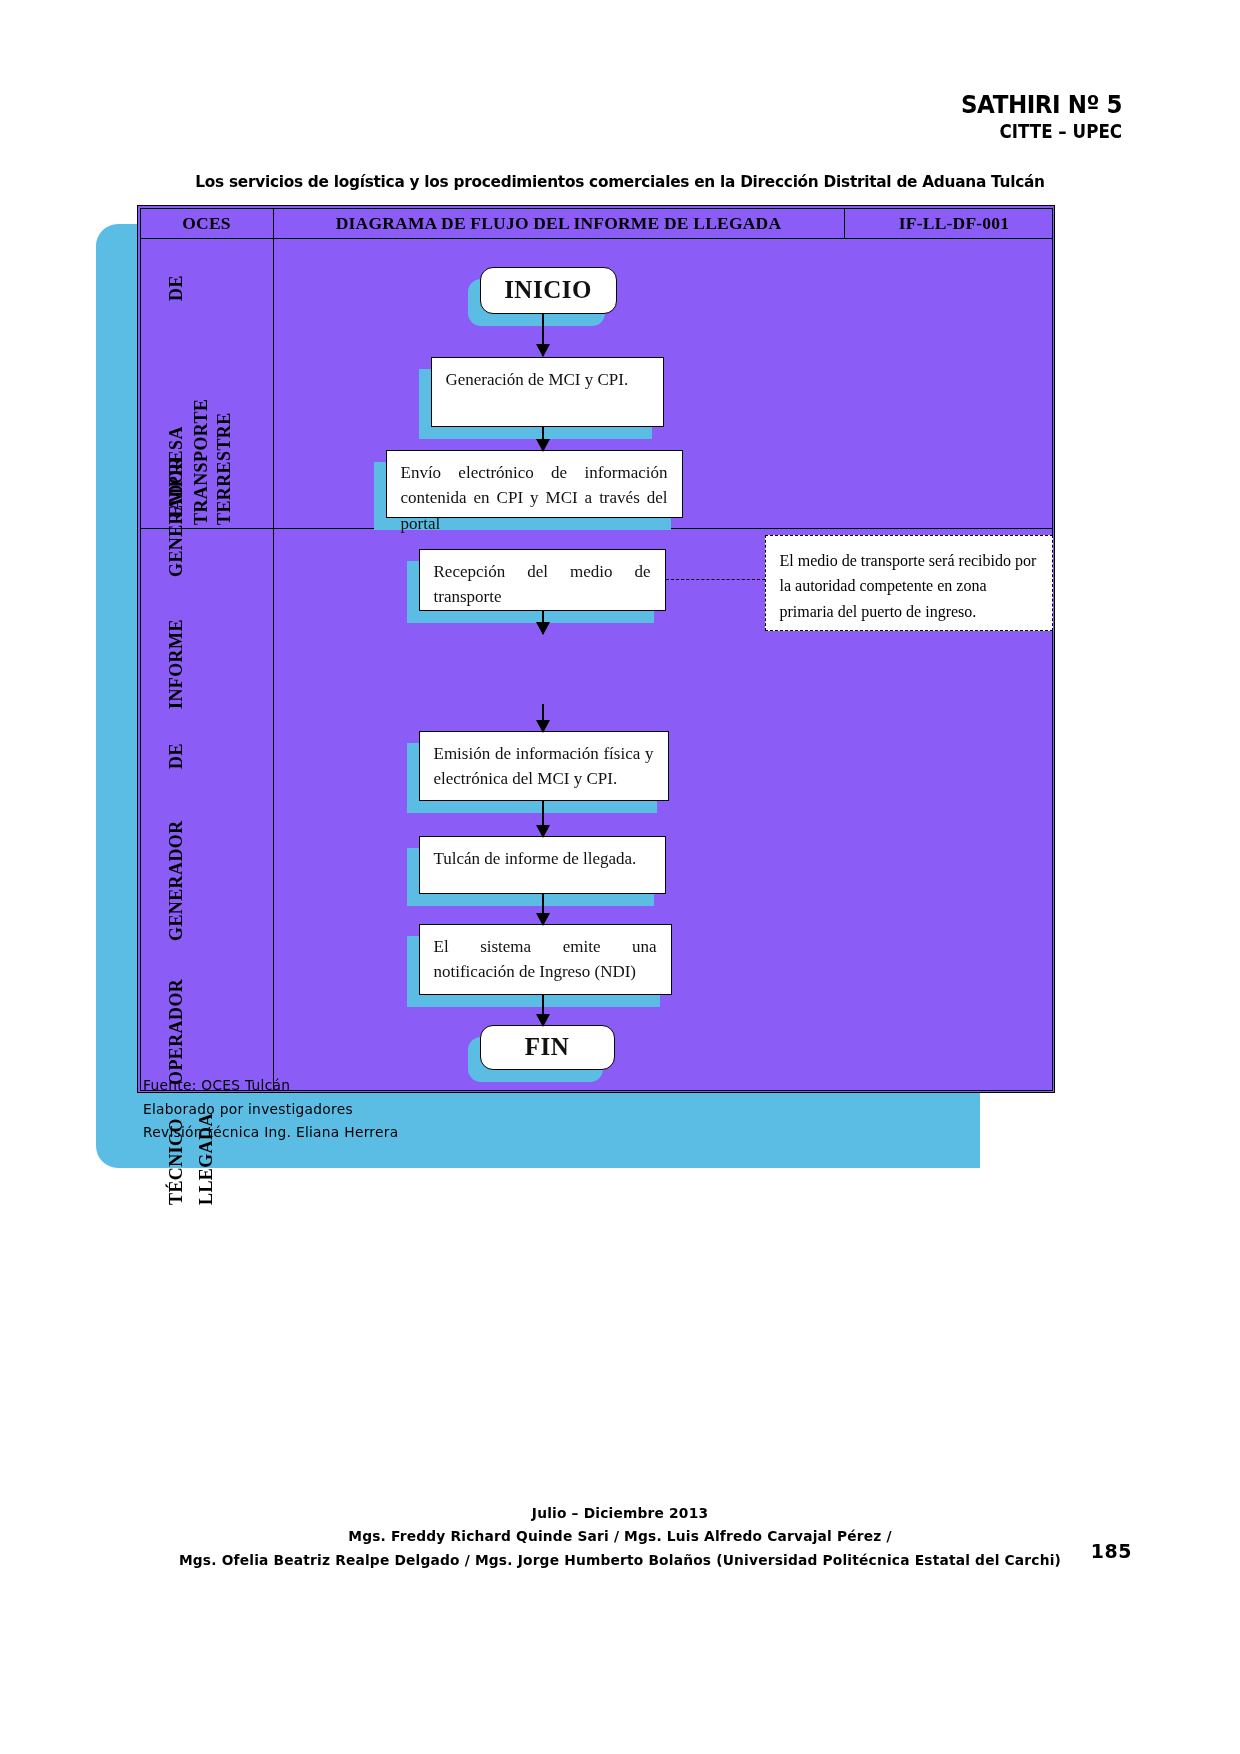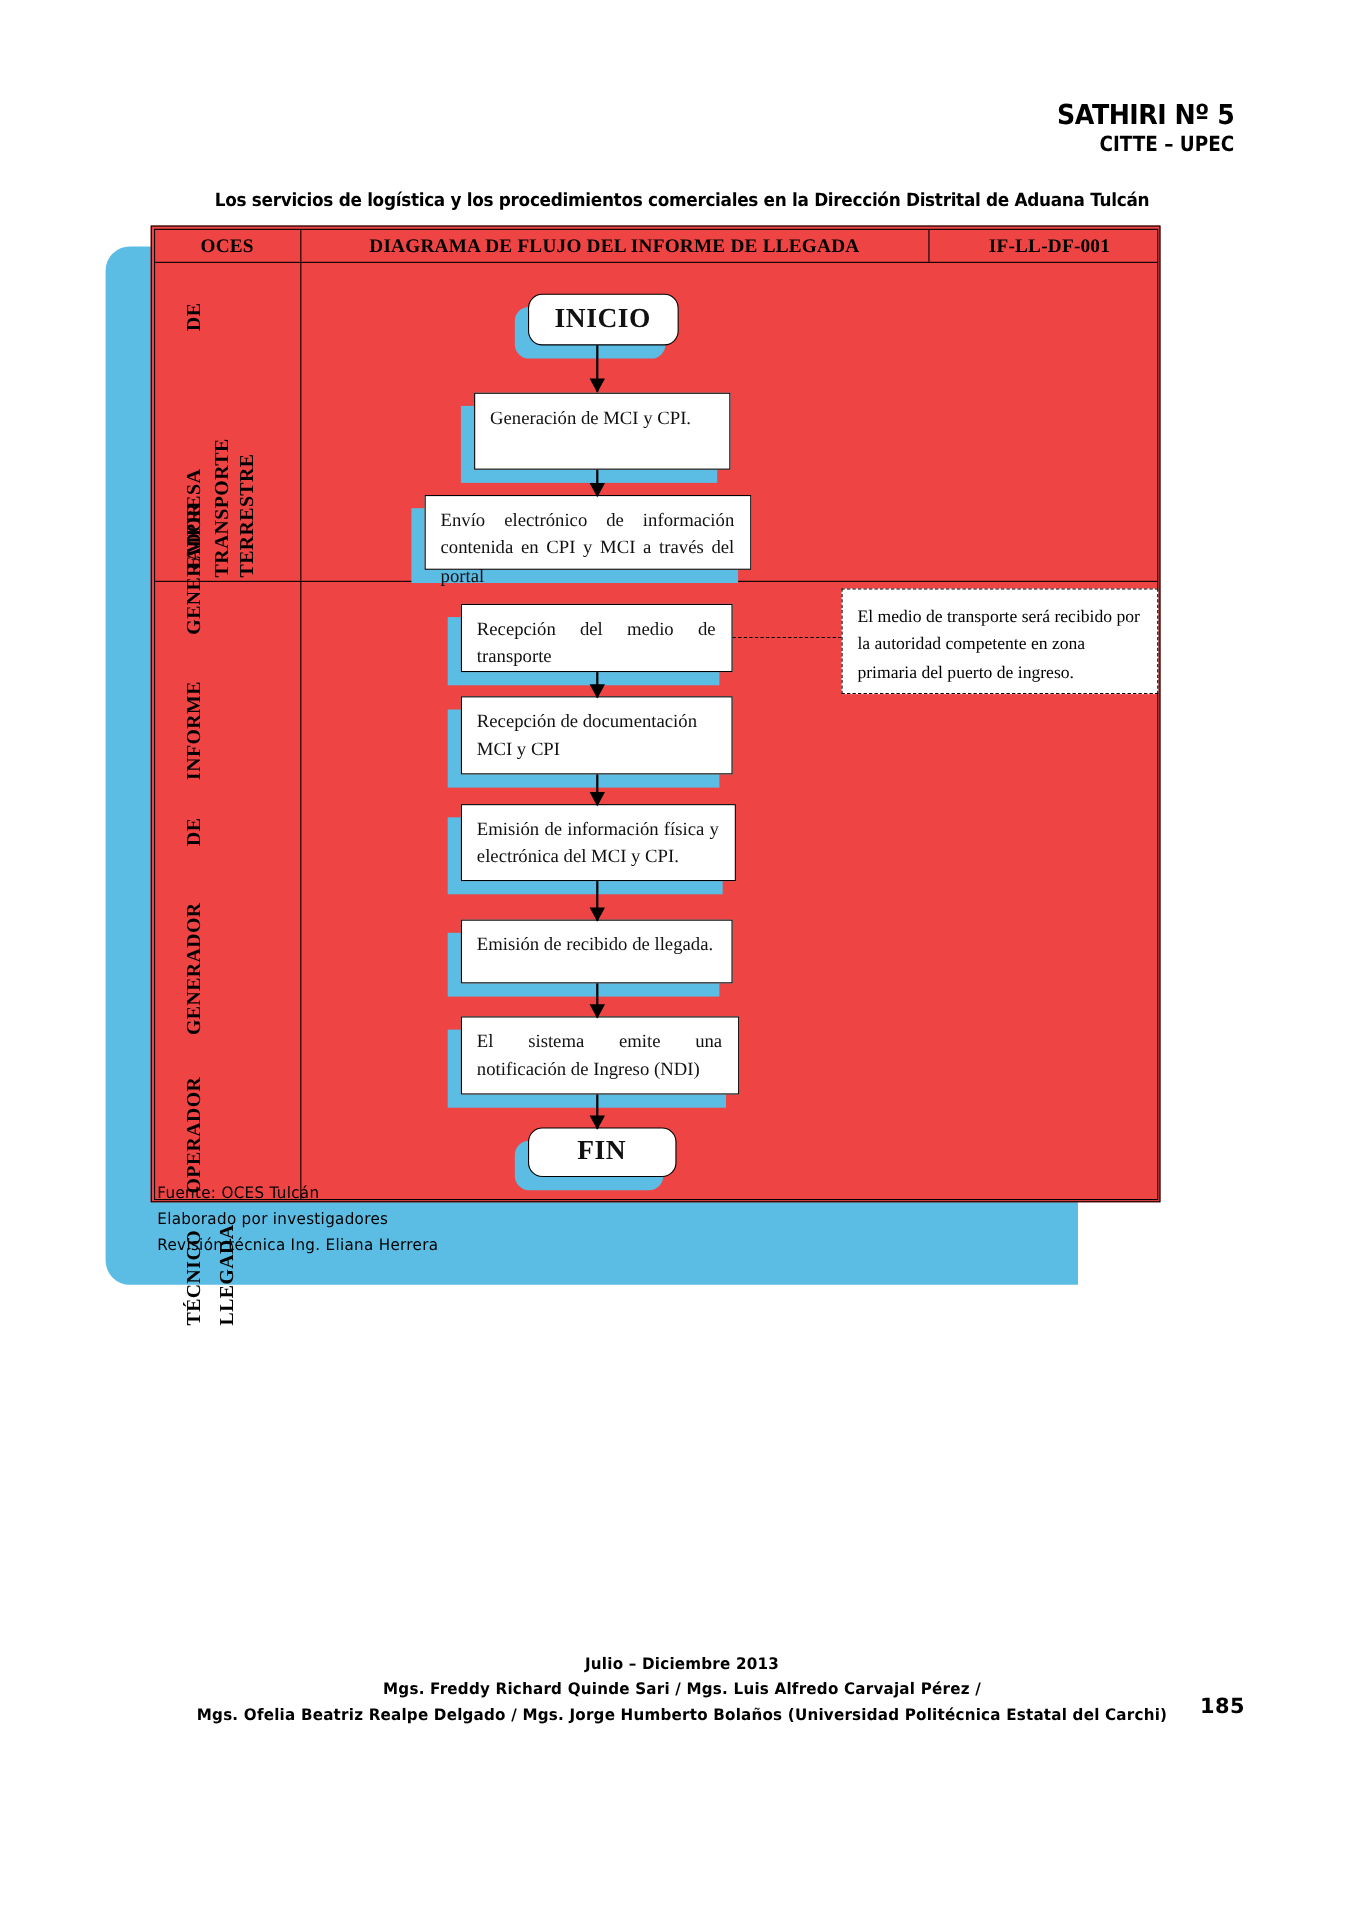--- a/index.html
+++ b/index.html
@@ -72,21 +72,21 @@
   }
 
   
   .figure-frame {
     position: absolute;
     left: 137px;
     top: 205px;
     width: 918px;
     z-index: 3;
     border: 1.5px solid #000;
-    background: #ef4444;
+    background: #8b5cf6;
     box-sizing: border-box;
   }
   .frame-inner-border {
     border: 1px solid #000;
     margin: 1.5px;
   }
 
   
   .tbl-head {
     display: flex;
@@ -348,40 +348,34 @@
         </div>
       </div>
       <div class="arrow" style="left:268px; top:82px; height:23px;"></div>
 
       <div class="dash-conn" style="left:392px; top:50px; width:99px;"></div>
 
       <div class="note-box" style="left:491px; top:6px; width:288px; height:96px;">
         <div class="txt">El medio de transporte será recibido por la autoridad competente en zona primaria del puerto de ingreso.</div>
       </div>
 
-      <div class="shape" style="left:145px; top:104px; width:247px; height:71px;">
-        <div class="blue"></div>
-        <div class="face">
-          <div class="txt" style="text-align:left;">Recepción de documentación MCI y CPI</div>
-        </div>
-      </div>
       <div class="arrow" style="left:268px; top:175px; height:28px;"></div>
 
       <div class="shape" style="left:145px; top:202px; width:250px; height:70px;">
         <div class="blue"></div>
         <div class="face">
           <div class="txt">Emisión de información física y electrónica del MCI y CPI.</div>
         </div>
       </div>
       <div class="arrow" style="left:268px; top:272px; height:36px;"></div>
 
       <div class="shape" style="left:145px; top:307px; width:247px; height:58px;">
         <div class="blue"></div>
         <div class="face">
-          <div class="txt" style="text-align:left;">Emisión de recibido de llegada.</div>
+          <div class="txt" style="text-align:left;">Tulcán de informe de llegada.</div>
         </div>
       </div>
       <div class="arrow" style="left:268px; top:365px; height:31px;"></div>
 
       <div class="shape" style="left:145px; top:395px; width:253px; height:71px;">
         <div class="blue"></div>
         <div class="face">
           <div class="txt">El sistema emite una notificación de Ingreso (NDI)</div>
         </div>
       </div>

